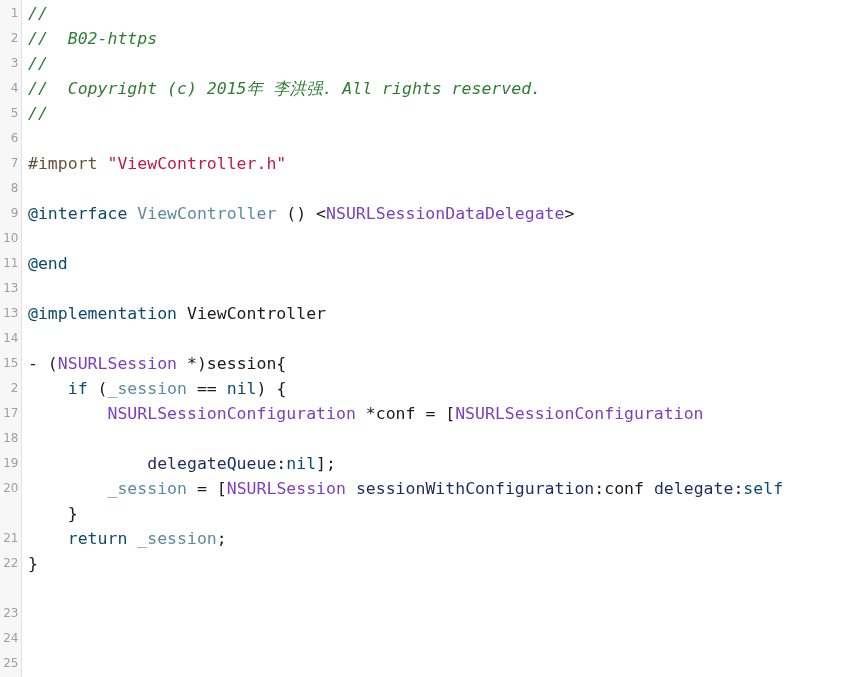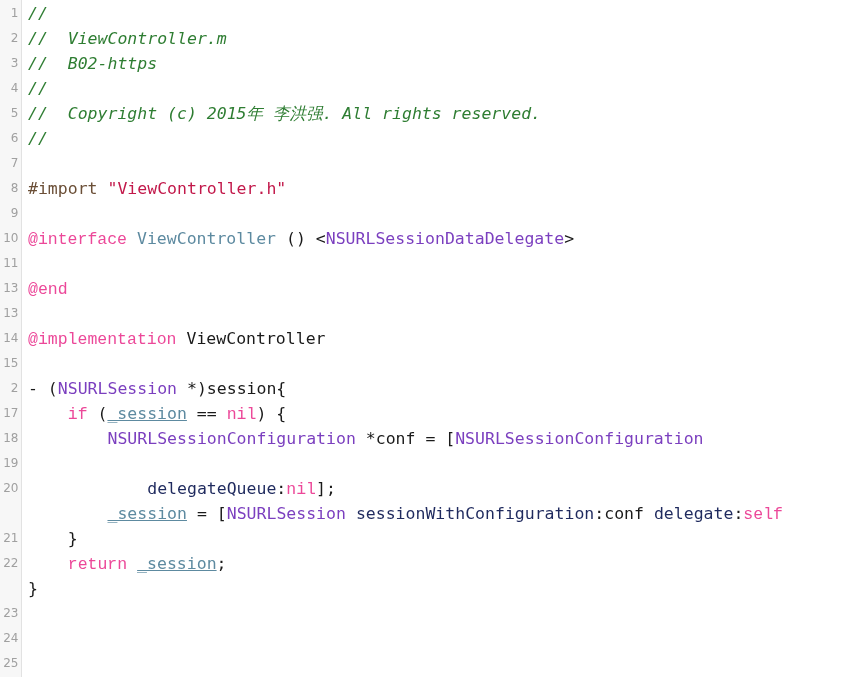--- a/index.html
+++ b/index.html
@@ -61,26 +61,26 @@
     font-size: 16.5px;
     color: #1a1a1a;
     white-space: pre;
     letter-spacing: 0px;
   }
 
   
   .t-comment  { color: #2e7d32; font-style: italic; }
   .t-pre      { color: #6b4f37; }
   .t-string   { color: #c2184a; }
-  .t-keyword  { color: #ec4899; font-family: Liberation Mono, monospace; }
+  .t-keyword  { color: #0c4a6e; }
   .t-classref { color: #5d8aa0; }
   .t-type     { color: #7b3fbf; }
   .t-plain    { color: #1a1a1a; }
   .t-msg      { color: #1f2a5e; }
-  .t-ivar     { color: #5d8aa0; text-decoration: underline; }
+  .t-ivar     { color: #5d8aa0; }
 </style>
 </head>
 <body>
 
 <div id="editor">
 
   <div id="gutter">
       <div class="gnum">1</div>
       <div class="gnum">2</div>
       <div class="gnum">3</div>
@@ -106,21 +106,20 @@
       <div class="gnum">22</div>
       <div class="gnum blank"></div>
       <div class="gnum">23</div>
       <div class="gnum">24</div>
       <div class="gnum">25</div>
       <div class="gnum">26</div>
     </div>
 
   <div id="code">
       <div class="cline"><span class="t-comment">//</span></div>
-      <div class="cline"><span class="t-comment">//  ViewController.m</span></div>
       <div class="cline"><span class="t-comment">//  B02-https</span></div>
       <div class="cline"><span class="t-comment">//</span></div>
       <div class="cline"><span class="t-comment">//  Copyright (c) 2015年 李洪强. All rights reserved.</span></div>
       <div class="cline"><span class="t-comment">//</span></div>
       <div class="cline">&nbsp;</div>
       <div class="cline"><span class="t-pre">#import </span><span class="t-string">"ViewController.h"</span></div>
       <div class="cline">&nbsp;</div>
       <div class="cline"><span class="t-keyword">@interface</span><span class="t-plain"> </span><span class="t-classref">ViewController</span><span class="t-plain"> () &lt;</span><span class="t-type">NSURLSessionDataDelegate</span><span class="t-plain">&gt;</span></div>
       <div class="cline">&nbsp;</div>
       <div class="cline"><span class="t-keyword">@end</span></div>

